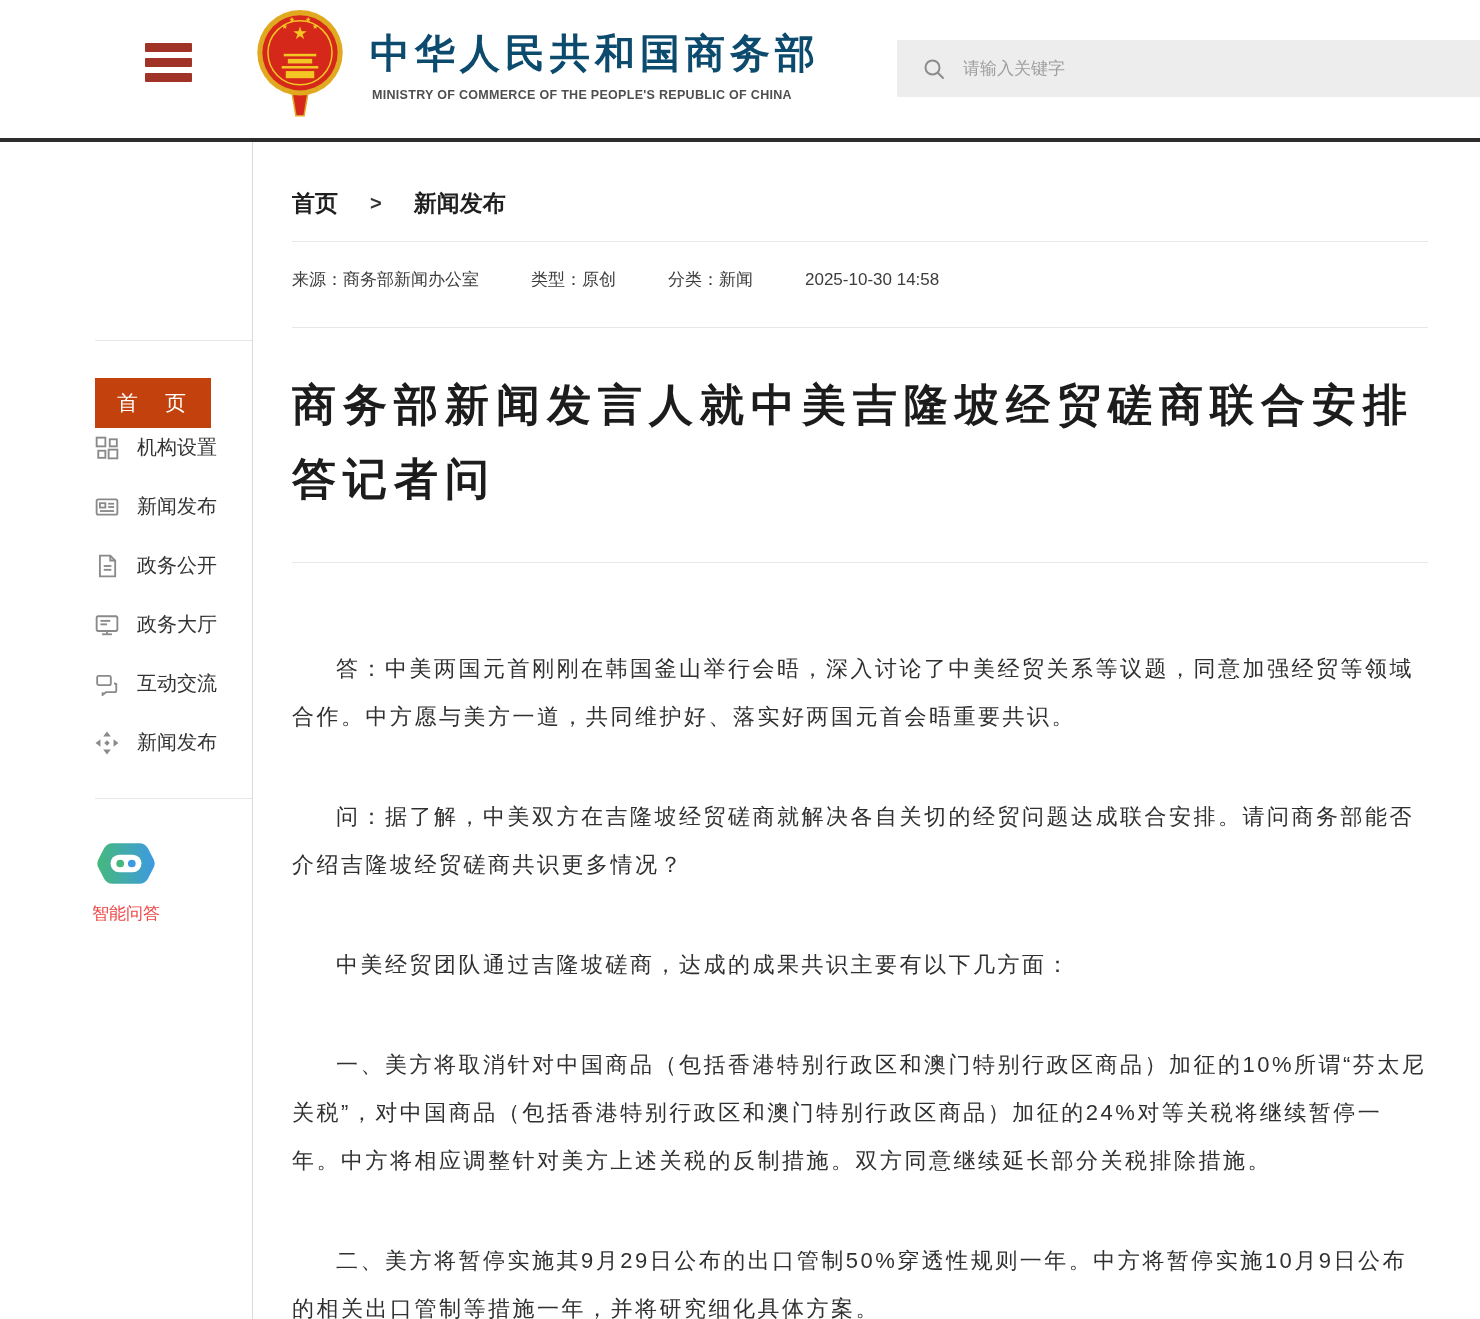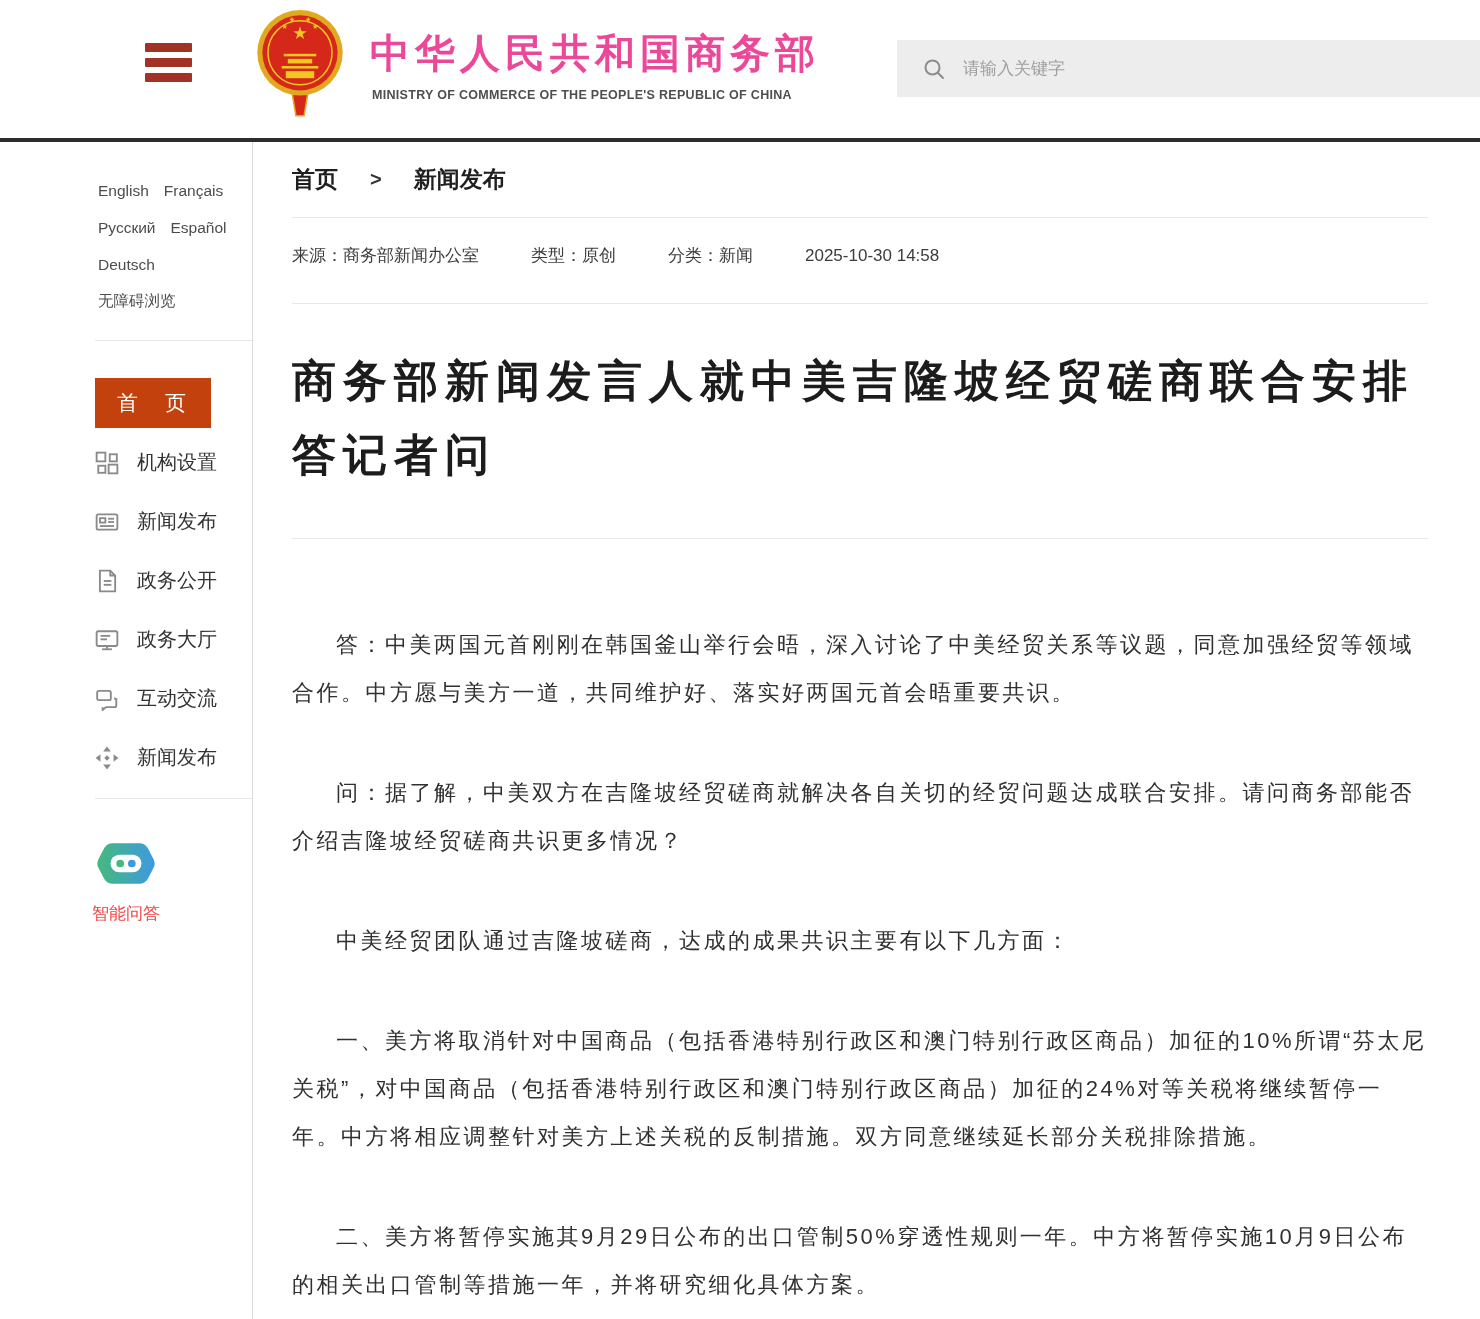--- a/index.html
+++ b/index.html
@@ -4,52 +4,52 @@
 <style>
   html,body{margin:0;padding:0;background:#fff;}
   .page{position:relative;width:1480px;height:1319px;background:#fff;overflow:hidden;
         font-family:"Liberation Sans","DejaVu Sans",sans-serif;color:#333;}
 
   
   .header{position:absolute;top:0;left:0;right:0;height:138px;background:#fff;}
   .hamburger{position:absolute;left:145px;top:43px;width:47px;cursor:pointer;}
   .hamburger span{display:block;height:9px;background:#a03226;margin-bottom:6px;border-radius:1px;}
   .emblem{position:absolute;left:255px;top:6px;width:90px;height:120px;}
-  .site-title{position:absolute;left:370px;top:26px;font-size:40px;font-weight:600;color:#ec4899;
+  .site-title{position:absolute;left:370px;top:26px;font-size:40px;font-weight:600;color:#0c4a6e;
               letter-spacing:5px;white-space:nowrap;}
   .site-subtitle{position:absolute;left:372px;top:88px;font-size:12.5px;font-weight:700;color:#4f4f4f;
                  letter-spacing:.3px;white-space:nowrap;}
   .searchbox{position:absolute;left:897px;top:40px;right:0;height:57px;background:#ededed;
              display:flex;align-items:center;padding-left:26px;box-sizing:border-box;}
   .search-input{border:none;background:transparent;outline:none;font-size:17px;margin-left:16px;
                 width:320px;color:#4d7c0f;font-family:inherit;}
   .search-input::placeholder{color:#9e9e9e;}
   .header-rule{position:absolute;top:138px;left:0;right:0;height:4px;background:#2d2d2d;}
 
   
   .sidebar{position:absolute;top:142px;left:0;width:252px;bottom:0;border-right:1px solid #dbdbdb;background:#fff;}
   .langs{position:absolute;top:30px;left:98px;font-size:15.5px;color:#4d4d4d;}
   .lang-row{height:37px;display:flex;align-items:center;gap:15px;}
   .lang-row a{cursor:pointer;}
   .side-rule{position:absolute;left:95px;right:0;height:1px;background:#e7e7e7;}
   .r1{top:198px;} .r2{top:656px;}
   .home-btn{position:absolute;top:236px;left:95px;width:116px;height:50px;background:#c2410c;color:#fff;
             font-size:21px;display:flex;align-items:center;justify-content:center;letter-spacing:3px;cursor:pointer;}
-  .side-nav{position:absolute;top:291px;left:95px;}
+  .side-nav{position:absolute;top:276px;left:95px;}
   .nav-item{height:59px;display:flex;align-items:center;cursor:pointer;}
   .nav-icon{width:24px;height:24px;margin-right:18px;color:#8a8a8a;flex:0 0 auto;}
   .nav-icon svg{width:100%;height:100%;display:block;}
   .nav-label{font-size:20px;color:#333;}
   .chatbot{position:absolute;top:698px;left:0;width:252px;text-align:center;cursor:pointer;}
   .chatbot-icon svg{width:58px;height:47px;}
   .chatbot-label{margin-top:11px;font-size:17px;color:#ef4444;}
 
   
   .content{position:absolute;top:142px;left:292px;width:1136px;}
-  .breadcrumb{margin-top:22px;font-size:23px;font-weight:700;color:#1f1f1f;display:flex;align-items:center;}
+  .breadcrumb{margin-top:46px;font-size:23px;font-weight:700;color:#1f1f1f;display:flex;align-items:center;}
   .breadcrumb .sep{margin:0 32px;font-size:20px;font-weight:700;color:#333;}
   .crumb{cursor:pointer;}
   .divider{height:1px;background:#e8e8e8;}
   .d1{margin-top:22px;}
   .meta{margin-top:26px;font-size:17px;color:#3c3c3c;display:flex;align-items:center;}
   .meta-item{margin-right:52px;white-space:nowrap;}
   .d2{margin-top:36px;}
   .article-title{margin:40px 0 0;font-size:44px;line-height:74px;font-weight:700;color:#1c1c1c;letter-spacing:7px;}
   .d3{margin-top:46px;}
   .article-body{margin-top:82px;}
@@ -94,36 +94,20 @@
           <circle cx="9.5" cy="9.5" r="7"></circle>
           <line x1="14.8" y1="14.8" x2="20" y2="20"></line>
         </svg>
       </span>
       <input class="search-input" type="text" placeholder="请输入关键字" style="">
     </div>
   </header>
   <div class="header-rule"></div>
 
   <aside class="sidebar">
-    <div class="langs">
-      <div class="lang-row">
-        <a>English</a>
-        <a>Français</a>
-      </div>
-      <div class="lang-row">
-        <a>Русский</a>
-        <a>Español</a>
-      </div>
-      <div class="lang-row">
-        <a>Deutsch</a>
-      </div>
-      <div class="lang-row">
-        <a>无障碍浏览</a>
-      </div>
-    </div>
 
     <div class="side-rule r1"></div>
 
     <div class="home-btn">首　页</div>
 
     <nav class="side-nav">
 
       <div class="nav-item">
         <span class="nav-icon">
           <svg viewBox="0 0 22 22" fill="none" stroke="currentColor" stroke-width="1.7">

